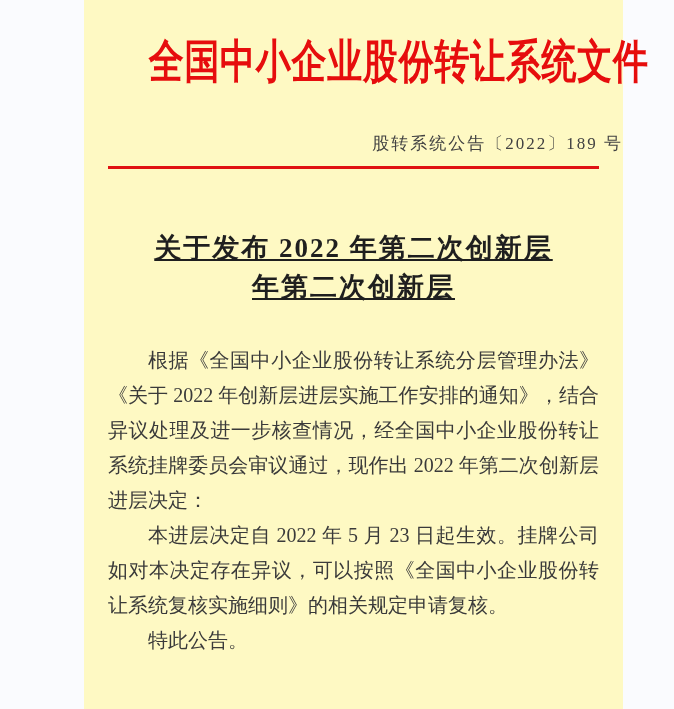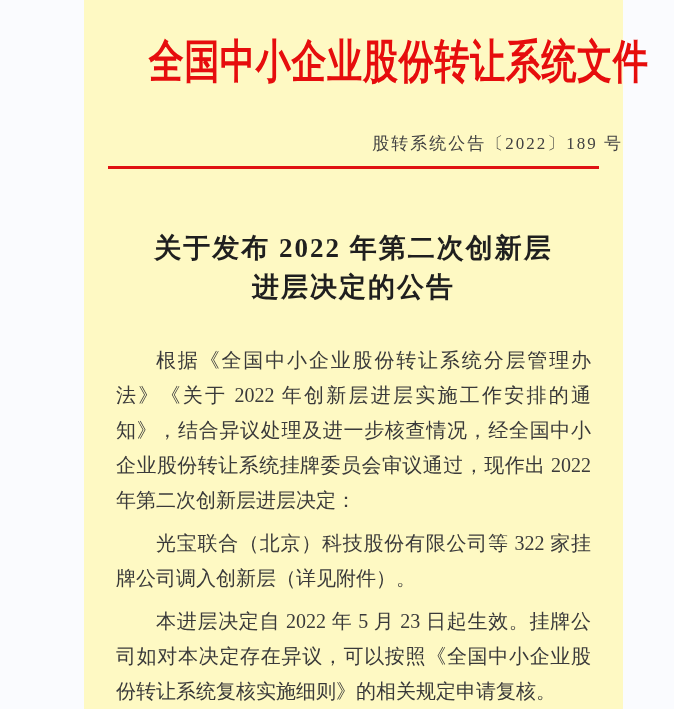--- a/index.html
+++ b/index.html
@@ -49,48 +49,48 @@
     background: #e01212;
   }
   .doc-title {
     margin-top: 60px;
     text-align: center;
     color: #1f1f1f;
     font-weight: bold;
     font-size: 27px;
     line-height: 39px;
     letter-spacing: 2px;
+    text-decoration: underline;
   }
   .body-text {
     margin: 36px auto 0 auto;
     width: 491px;
     color: #3a3a3a;
     font-size: 20px;
     line-height: 35px;
     text-align: justify;
   }
   .body-text p {
-    margin: 8px;
+    margin: 0;
     text-indent: 2em;
   }
 </style>
 </head>
 <body>
 
 <div class="page">
   <div class="letterhead">全国中小企业股份转让系统文件</div>
 
   <div class="doc-number">股转系统公告〔2022〕189 号</div>
 
   <div class="red-rule"></div>
 
   <div class="doc-title">
     <div>关于发布 2022 年第二次创新层</div>
-    <div>进层决定的公告</div>
+    <div>年第二次创新层</div>
   </div>
 
   <div class="body-text">
     <p>根据《全国中小企业股份转让系统分层管理办法》《关于 2022 年创新层进层实施工作安排的通知》，结合异议处理及进一步核查情况，经全国中小企业股份转让系统挂牌委员会审议通过，现作出 2022 年第二次创新层进层决定：</p>
-    <p>光宝联合（北京）科技股份有限公司等 322 家挂牌公司调入创新层（详见附件）。</p>
     <p>本进层决定自 2022 年 5 月 23 日起生效。挂牌公司如对本决定存在异议，可以按照《全国中小企业股份转让系统复核实施细则》的相关规定申请复核。</p>
     <p>特此公告。</p>
   </div>
 </div>
 
 </body></html>

